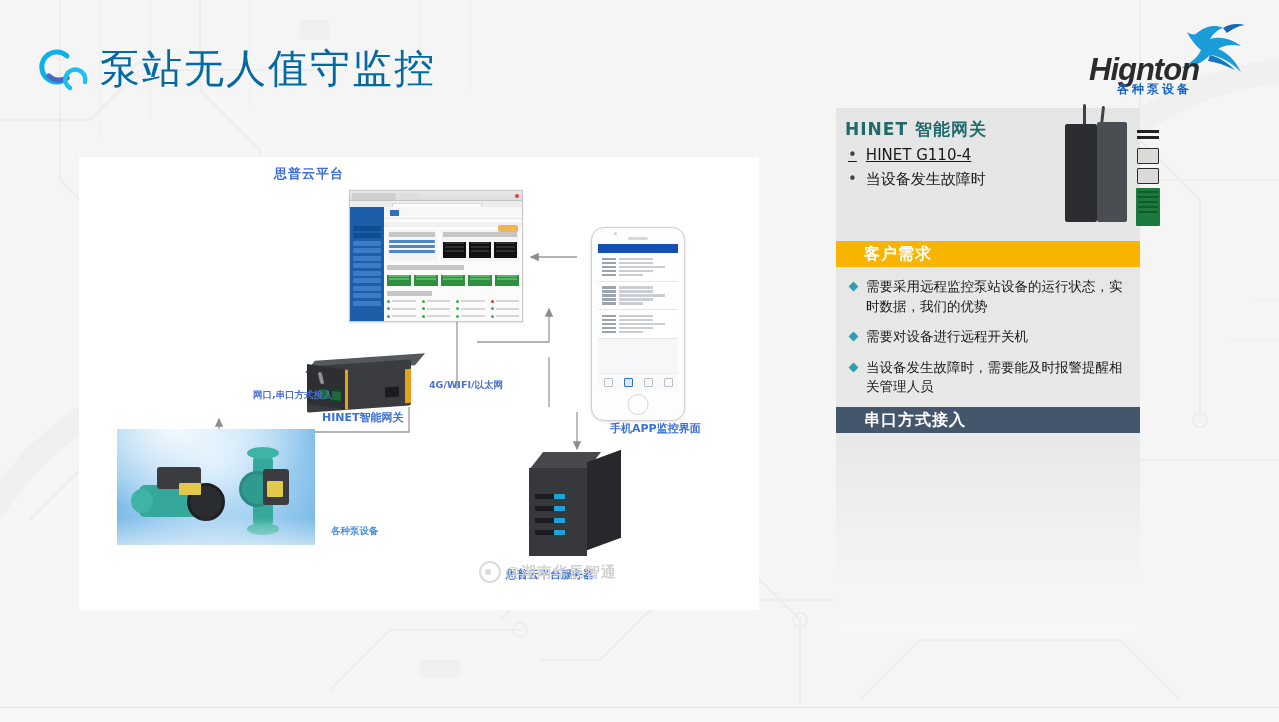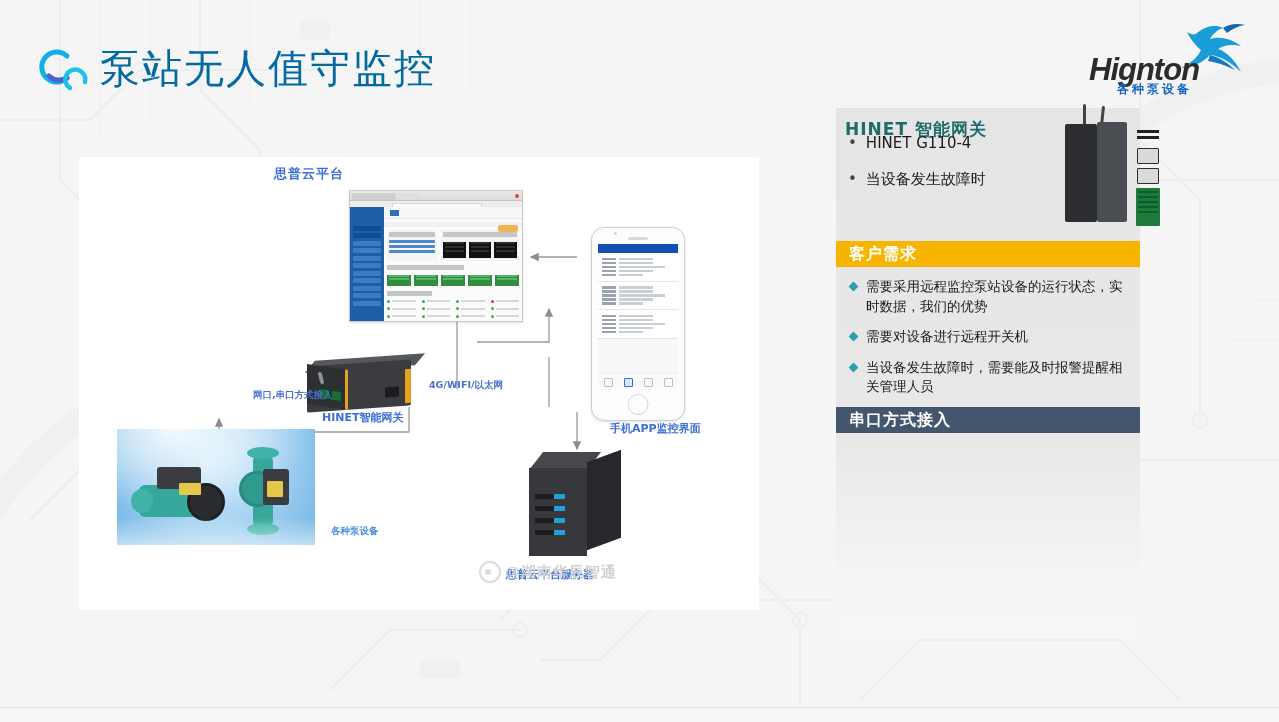--- a/index.html
+++ b/index.html
@@ -167,35 +167,35 @@
   .gw-title{
     position:absolute;left:0;top:0;font-size:17px;font-weight:bold;color:#1f6b6b;
     letter-spacing:1px;white-space:nowrap;
     font-family:"DejaVu Sans","Liberation Sans",sans-serif;
   }
   .gw-li{
     position:absolute;left:3px;font-size:15px;color:#1a1a1a;white-space:nowrap;
     font-family:"DejaVu Sans","Liberation Sans",sans-serif;
   }
   .gw-li:before{content:"•";color:#444;margin-right:9px;}
-  .gw-li-1{top:16px;}
+  .gw-li-1{top:28px;text-decoration:underline;}
   .gw-li-2{top:52px;}
   .gw-photo{position:absolute;right:0;top:-14px;width:74px;height:122px;}
   .gwp-ant{position:absolute;left:22px;top:0;width:3px;height:22px;background:#3f4347;border-radius:2px;}
   .gwp-ant2{position:absolute;left:40px;top:2px;width:3px;height:20px;background:#3f4347;border-radius:2px;transform:rotate(6deg);}
   .gwp-left{position:absolute;left:4px;top:20px;width:32px;height:98px;background:#2b2d31;border-radius:2px;}
   .gwp-right{position:absolute;left:36px;top:18px;width:30px;height:100px;background:#4a4e53;border-radius:2px;}
   .gwp-led{position:absolute;left:40px;width:22px;height:3px;background:#1f2225;}
   .gwp-rj{position:absolute;left:40px;width:20px;height:14px;background:#d9dbd8;border:1px solid #2a2c2f;border-radius:1px;}
   .gwp-grn{position:absolute;left:39px;top:66px;width:24px;height:38px;background:#1d7a3d;border-radius:1px;}
   .gwp-grn i{display:block;height:2px;background:#0f5c2b;margin:3px 2px;}
 
   .panel{position:absolute;left:836px;width:304px;}
   .panel-head{
-    height:26px;display:flex;align-items:center;padding-left:13px;
+    height:26px;display:flex;align-items:center;padding-left:28px;
     font-size:16px;font-weight:bold;color:#ffffff;letter-spacing:1px;
     font-family:"DejaVu Sans","Liberation Sans",sans-serif;
   }
   .panel-need{top:241px;}
   .panel-need .panel-head{background:#f7b500;}
   .panel-adv{top:407px;}
   .panel-adv .panel-head{background:#44566c;}
   .panel-body{padding:10px 14px 8px 14px;}
   .bullet{
     display:flex;align-items:flex-start;gap:9px;margin-bottom:11px;

